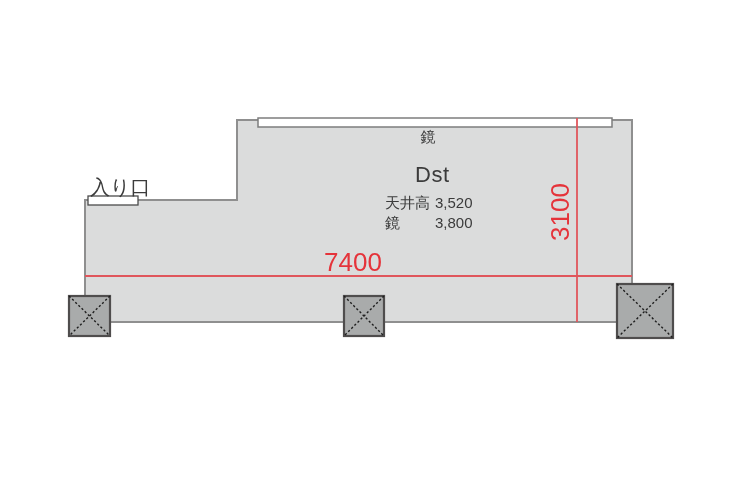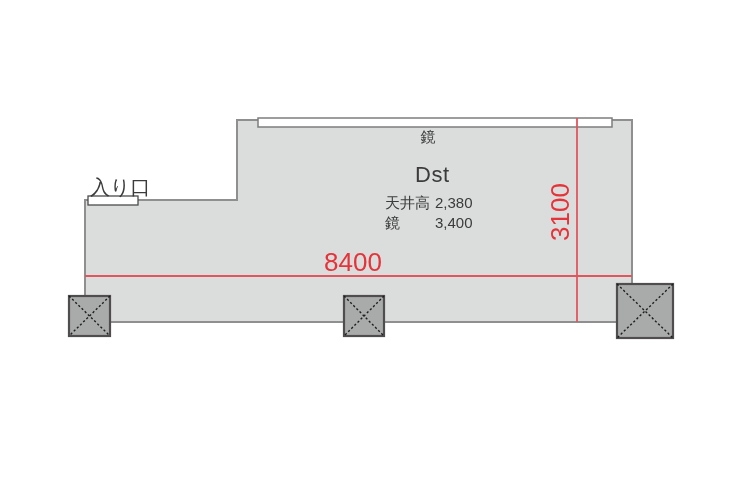--- a/index.html
+++ b/index.html
@@ -72,25 +72,25 @@
 
   <div class="label entrance-label">入り口</div>
 
   <div class="label mirror-label">鏡</div>
 
   <div class="label room-name">Dst</div>
 
   <div class="specs">
     <div class="spec-row">
       <span class="spec-label">天井高</span>
-      <span class="spec-value">2,380</span>
+      <span class="spec-value">3,520</span>
     </div>
     <div class="spec-row">
       <span class="spec-label">鏡</span>
-      <span class="spec-value">3,400</span>
+      <span class="spec-value">3,800</span>
     </div>
   </div>
 
-  <div class="dim-text dim-width">8400</div>
+  <div class="dim-text dim-width">7400</div>
 
   <div class="dim-text dim-depth">3100</div>
 
 </div>
 
 </body></html>

